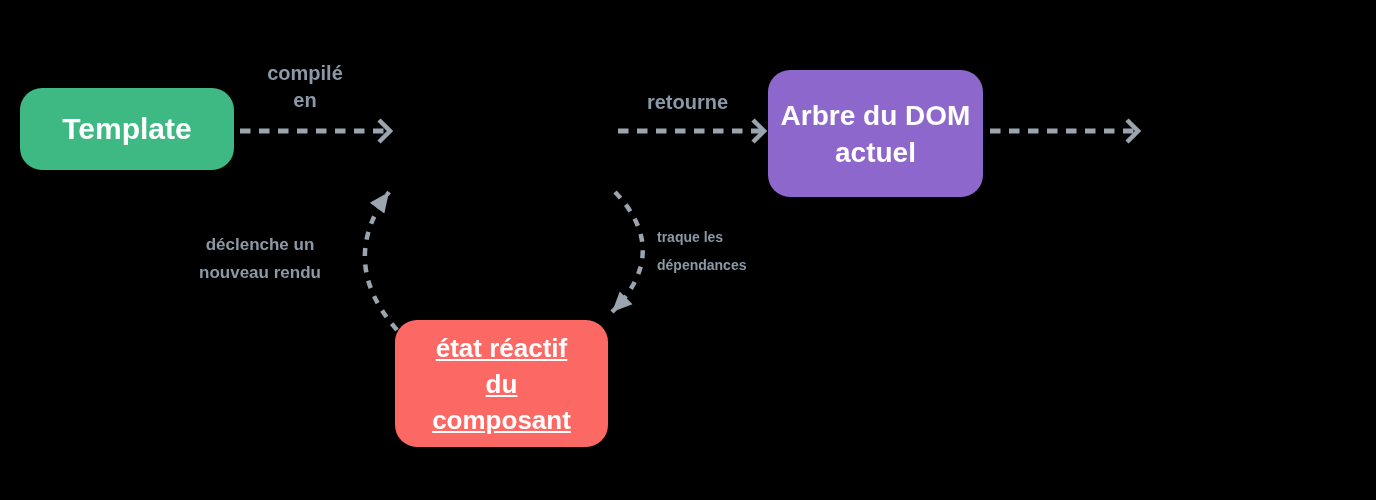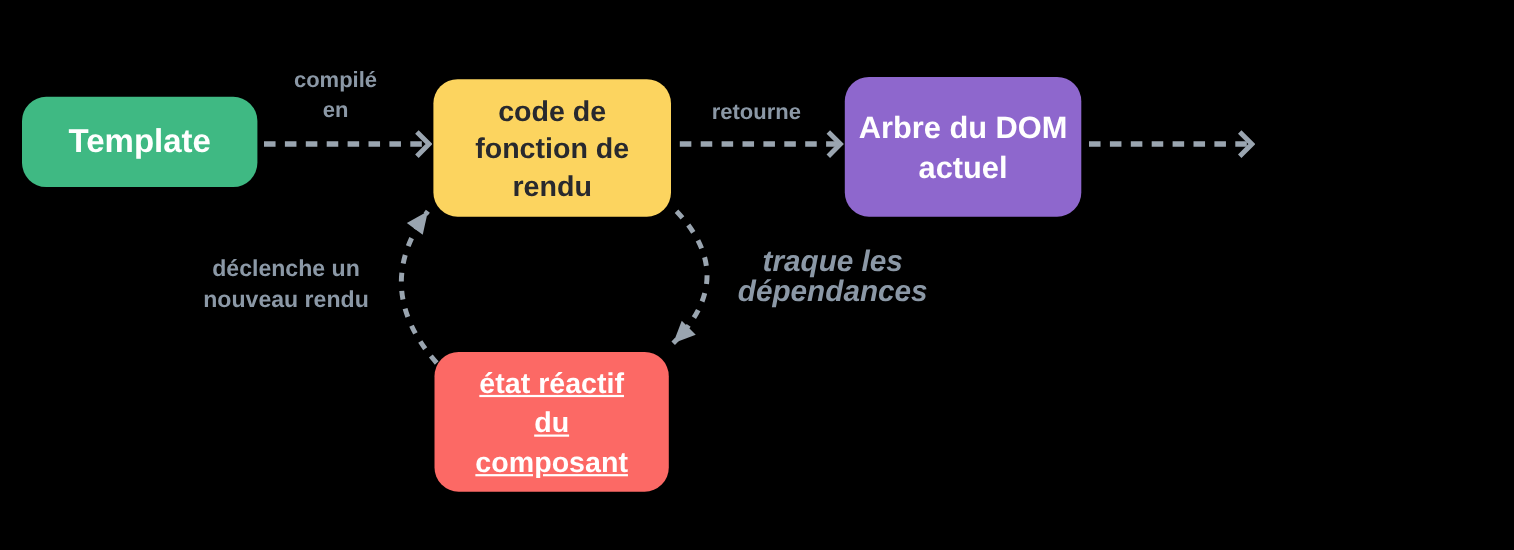--- a/index.html
+++ b/index.html
@@ -25,22 +25,22 @@
   .node.dom{left:1142px;top:85px;width:212px;height:88px;background:var(--node-dom-bg,#4a7cf5);font-size:29px;}
   .node.state{left:395px;top:320px;width:213px;height:127px;background:var(--node-state-bg,#fc6965);font-size:26px;line-height:36px;text-decoration:underline;}
 
   .edge-label{
     position:absolute;color:var(--label-text,#8b98a6);font-weight:700;
     font-size:20px;line-height:27px;white-space:pre-line;text-align:center;
   }
   .edge-label.compile{left:240px;top:60px;width:130px;}
   .edge-label.returns{left:625px;top:79px;width:125px;margin-top:10px;}
   .edge-label.mount{left:995px;top:60px;width:135px;}
-  .edge-label.trigger{left:160px;top:231px;width:200px;font-size:21px;line-height:28px;}
-  .edge-label.track{left:657px;top:223px;width:200px;text-align:center;font-size:27px;line-height:28px;font-style:italic;}
+  .edge-label.trigger{left:160px;top:231px;width:200px;font-size:17px;line-height:28px;}
+  .edge-label.track{left:657px;top:223px;width:200px;text-align:left;font-size:14px;line-height:28px;}
 </style>
 </head>
 <body>
 
 <div class="canvas">
 
   <svg class="arrows" viewBox="0 0 1376 500" aria-hidden="true">
     <defs>
       <marker id="chev" markerUnits="userSpaceOnUse" markerWidth="16" markerHeight="26" refX="13" refY="13" orient="auto">
         <path class="chev-head" d="M2 2 L13 13 L2 24"></path>
@@ -51,23 +51,20 @@
     </defs>
 
     <path class="dash h" d="M240 131 H 390" marker-end="url(#chev)"></path>
     <path class="dash h" d="M618 131 H 764" marker-end="url(#chev)"></path>
     <path class="dash h" d="M990 131 H 1138" marker-end="url(#chev)"></path>
     <path class="dash arc" d="M397 330 Q 337 262 389 192" marker-end="url(#tri)"></path>
     <path class="dash arc" d="M615 192 Q 672 252 612 312" marker-end="url(#tri)"></path>
   </svg>
 
   <div class="node template">Template</div>
-  <div class="node render-fn">code de
-fonction de
-rendu</div>
   <div class="node vdom">Arbre du DOM
 actuel</div>
   <div class="node state">état réactif
 du
 composant</div>
 
   <div class="edge-label compile">compilé
 en</div>
   <div class="edge-label returns">retourne</div>
   <div class="edge-label trigger">déclenche un

